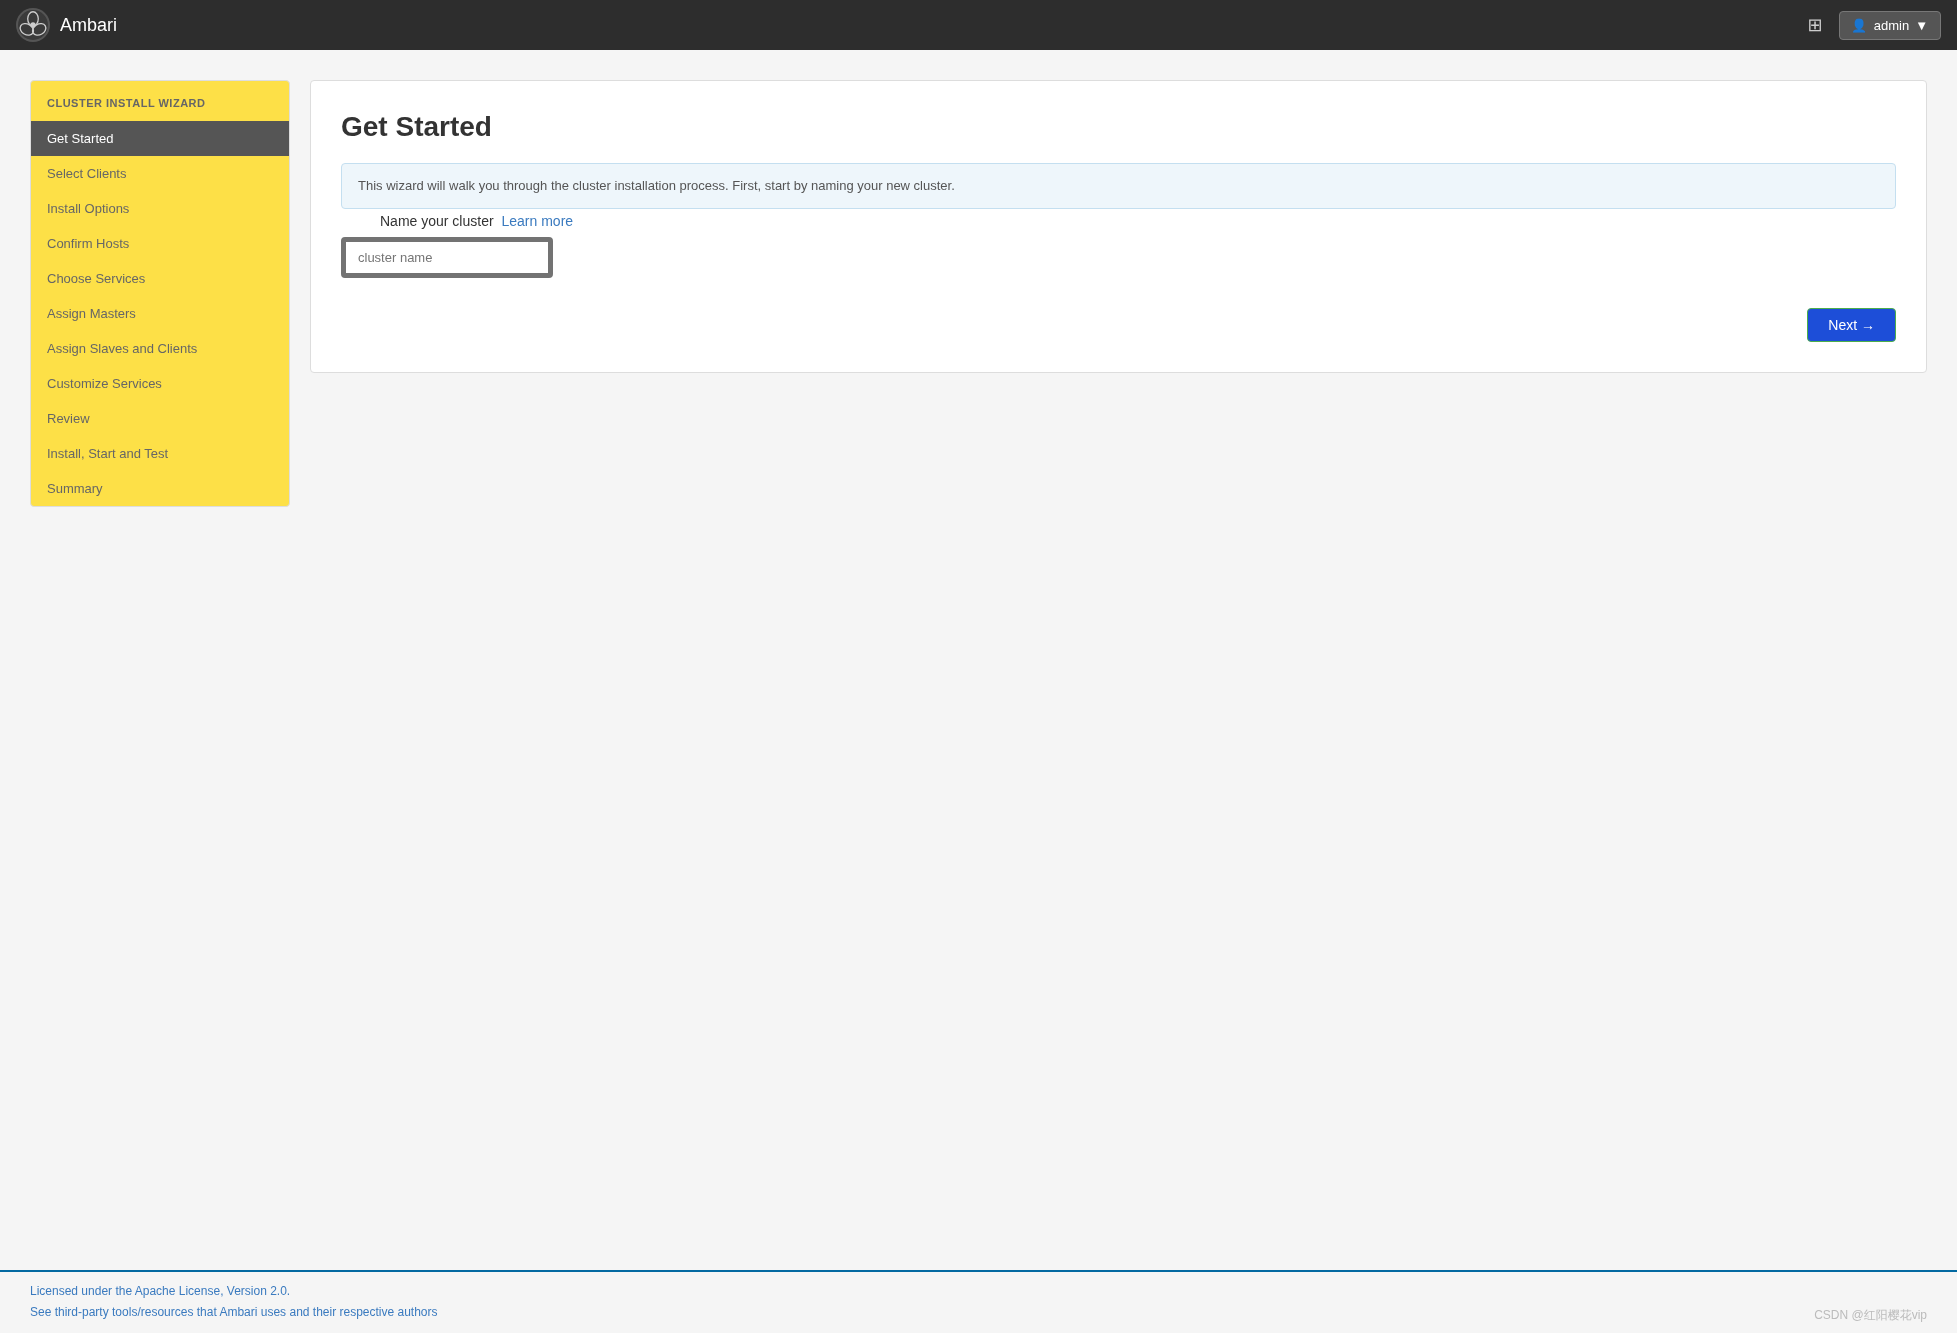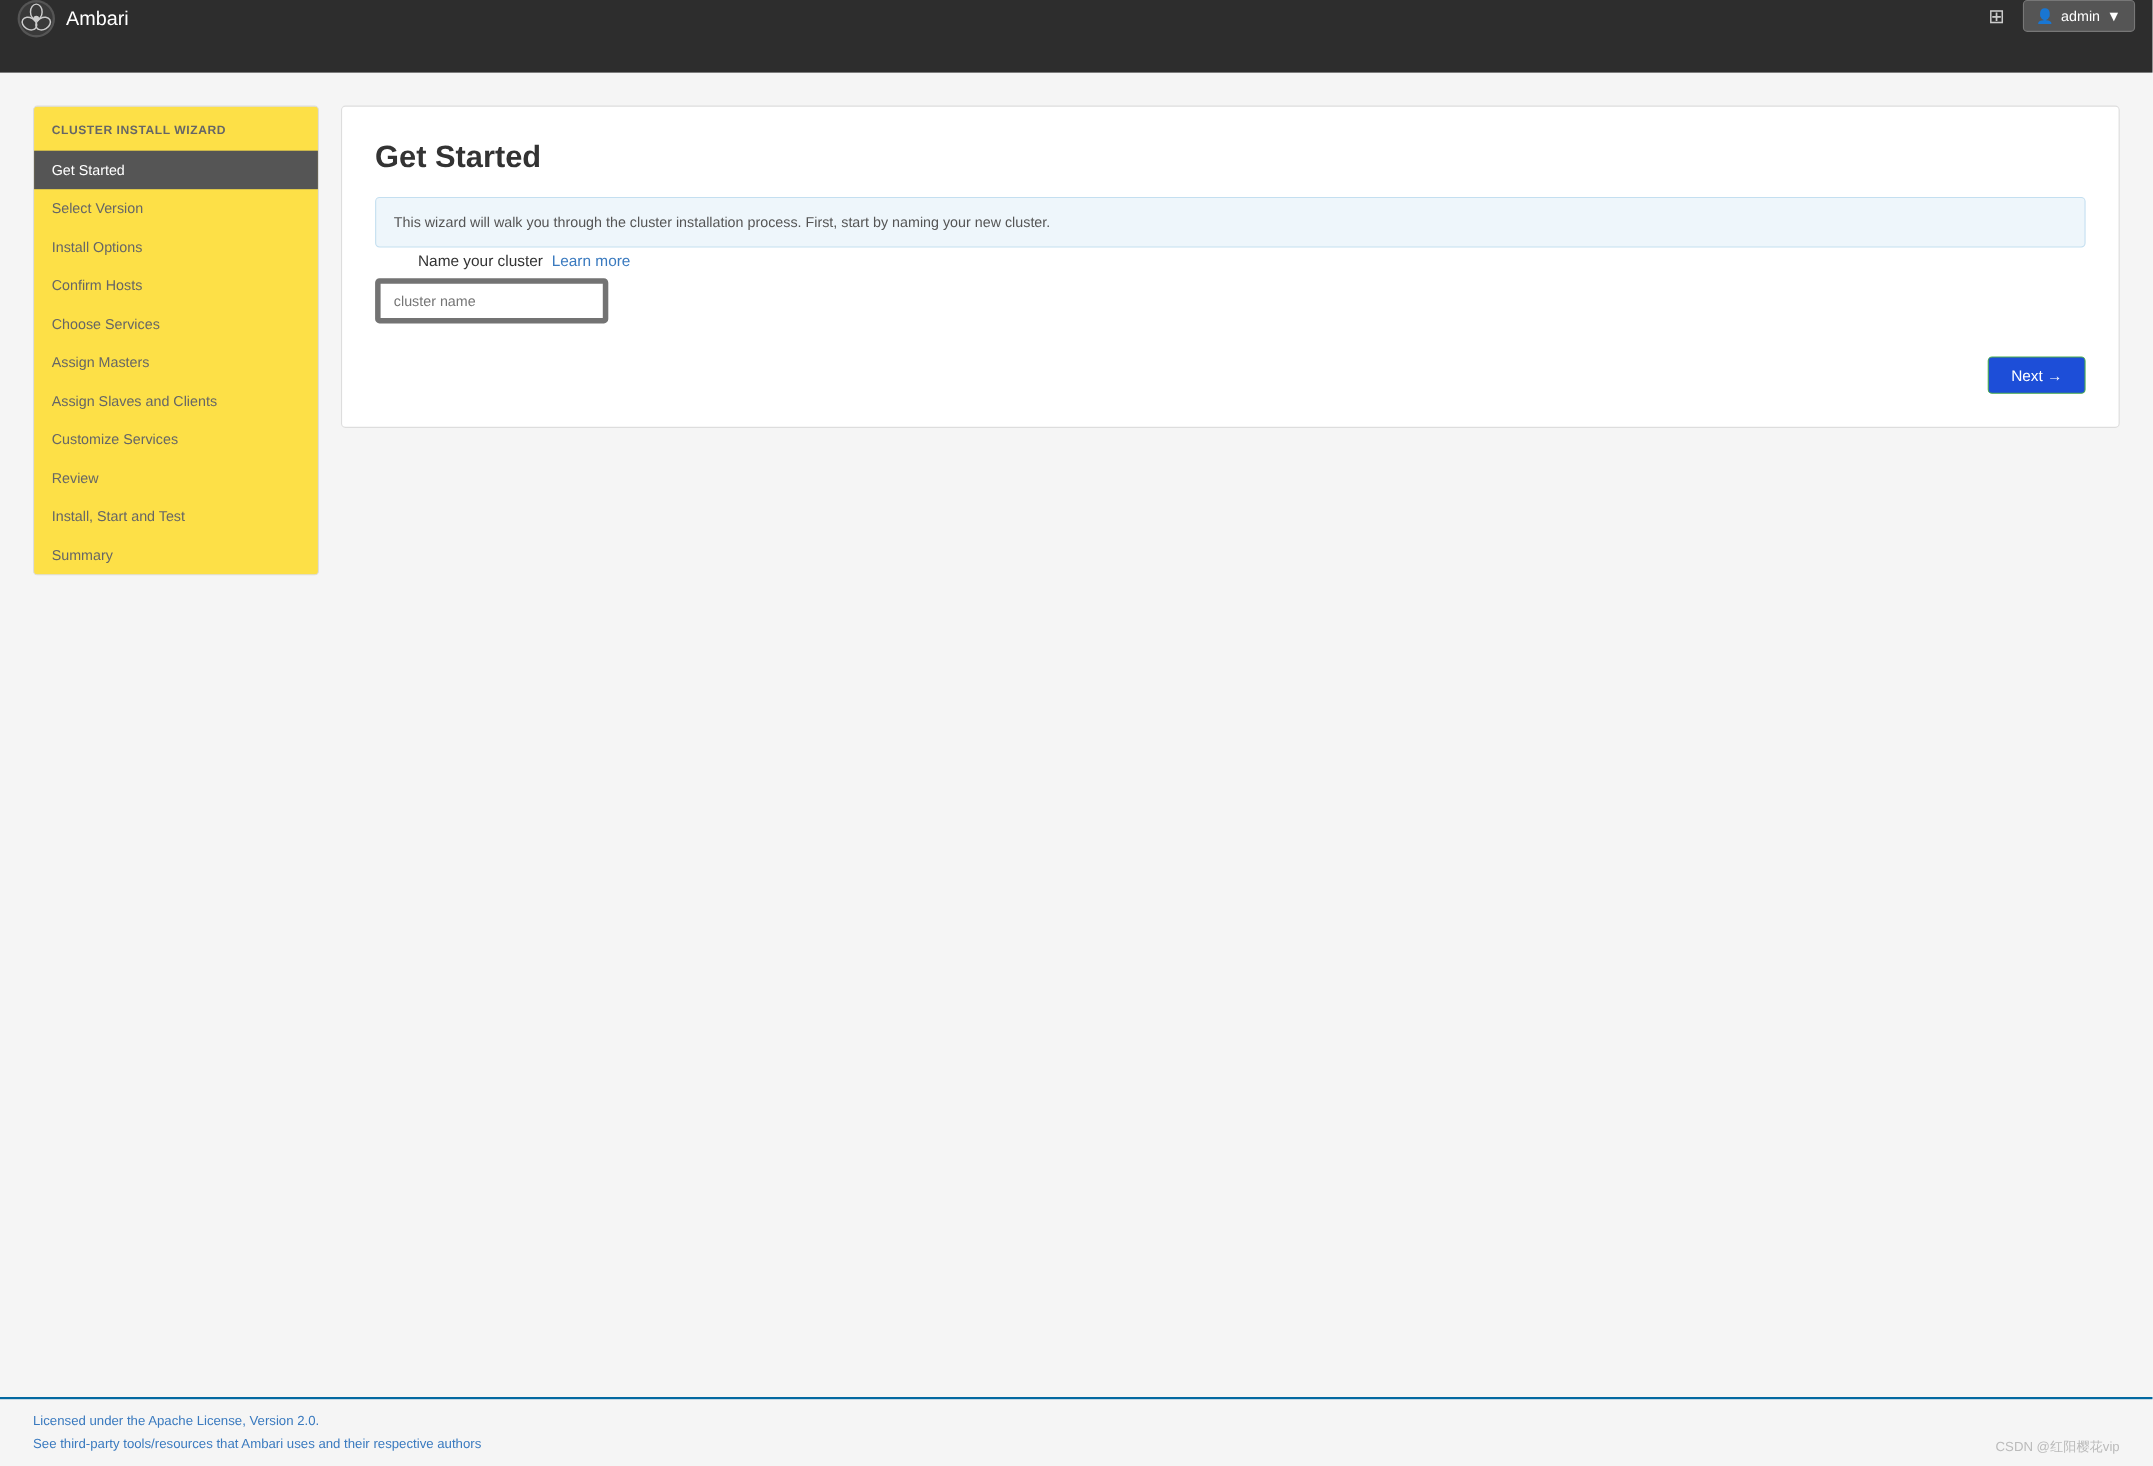--- a/index.html
+++ b/index.html
@@ -15,23 +15,23 @@
       color: #333;
       min-height: 100vh;
       display: flex;
       flex-direction: column;
     }
 
     
     .navbar {
       background-color: #2d2d2d;
       color: #fff;
-      height: 66px;
-      display: flex;
-      align-items: flex-start;
+      height: 50px;
+      display: flex;
+      align-items: center;
       justify-content: space-between;
       padding: 0 16px;
       flex-shrink: 0;
     }
 
     .navbar-brand {
       display: flex;
       align-items: center;
       gap: 10px;
       color: #fff;
@@ -247,21 +247,21 @@
 
 <div class="main-content">
 
   <aside class="sidebar">
     <div class="sidebar-title">CLUSTER INSTALL WIZARD</div>
 
     <div class="sidebar-item active">
       <span>Get Started</span>
     </div>
     <div class="sidebar-item">
-      <span>Select Version</span>
+      <span>Select Clients</span>
     </div>
     <div class="sidebar-item">
       <span>Install Options</span>
     </div>
     <div class="sidebar-item">
       <span>Confirm Hosts</span>
     </div>
     <div class="sidebar-item">
       <span>Choose Services</span>
     </div>

